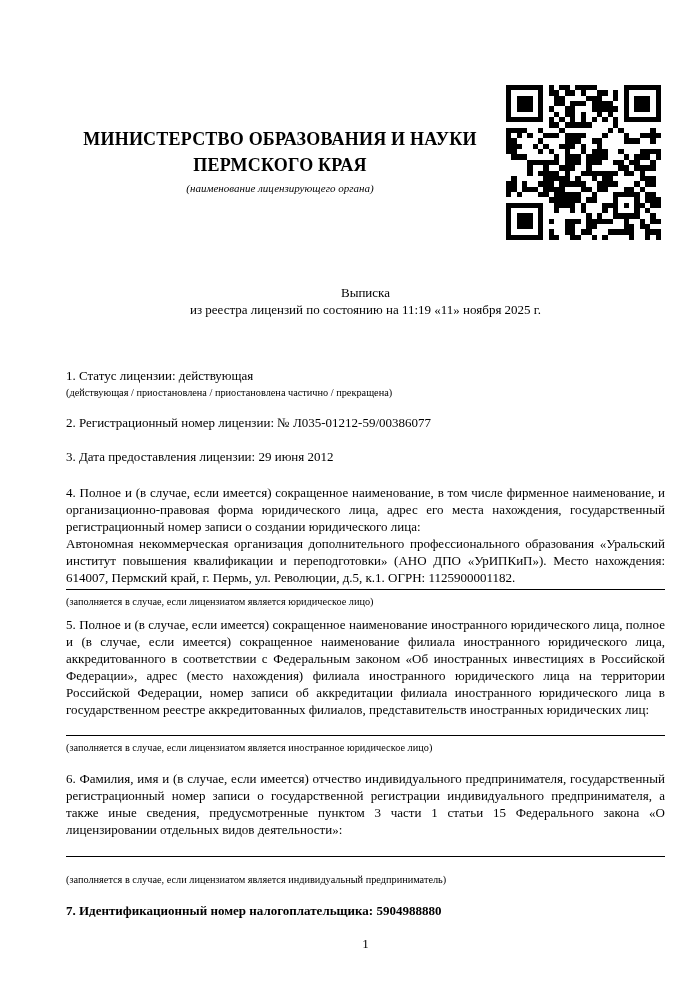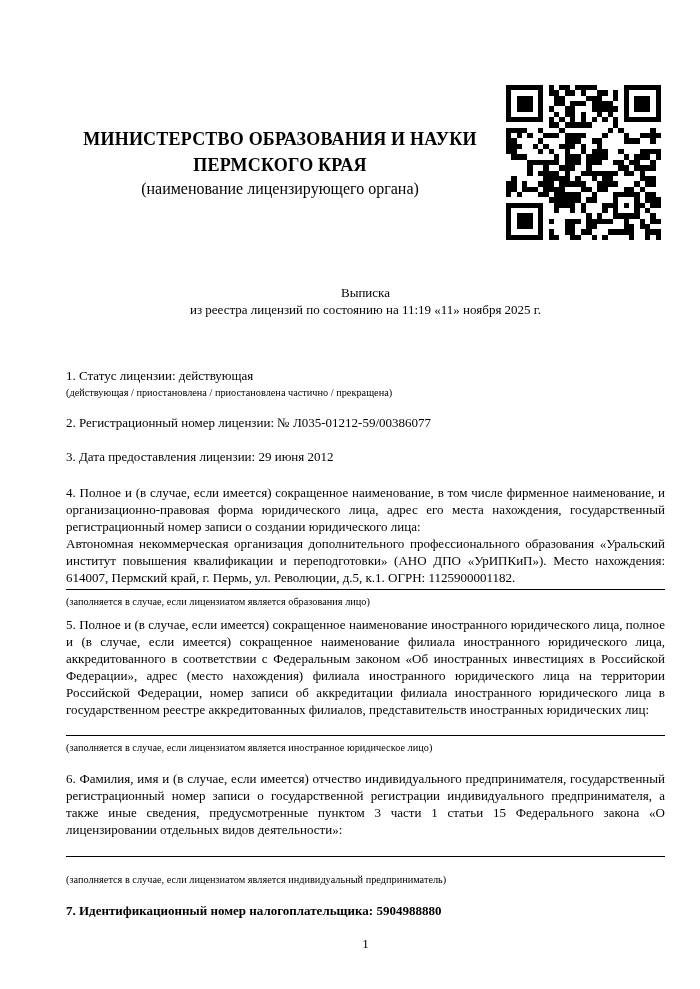--- a/index.html
+++ b/index.html
@@ -19,23 +19,24 @@
     width: 432px;
     text-align: center;
   }
   .org-name {
     font-weight: bold;
     font-size: 18px;
     line-height: 26px;
     letter-spacing: 0.2px;
   }
   .org-caption {
-    font-size: 16px;
+    font-size: 11px;
     line-height: 13px;
     margin-top: 4px;
+    font-style: italic;
   }
   .qr {
     position: absolute;
     top: 85px;
     left: 506px;
     width: 155px;
     height: 155px;
   }
   .doc-title {
     position: absolute;
@@ -534,21 +535,21 @@
     <div class="single">1. Статус лицензии: действующая</div>
     <div class="cap m-cap1">(действующая / приостановлена / приостановлена частично / прекращена)</div>
 
     <div class="single m-item2">2. Регистрационный номер лицензии: № Л035-01212-59/00386077</div>
 
     <div class="single m-item3">3. Дата предоставления лицензии: 29 июня 2012</div>
 
     <div class="para m-item4">4. Полное и (в случае, если имеется) сокращенное наименование, в том числе фирменное наименование, и организационно-правовая форма юридического лица, адрес его места нахождения, государственный регистрационный номер записи о создании юридического лица:</div>
     <div class="para">Автономная некоммерческая организация дополнительного профессионального образования «Уральский институт повышения квалификации и переподготовки» (АНО ДПО «УрИПКиП»). Место нахождения: 614007, Пермский край, г. Пермь, ул. Революции, д.5, к.1. ОГРН: 1125900001182.</div>
     <div class="rule m-rule4"></div>
-    <div class="cap m-cap4">(заполняется в случае, если лицензиатом является образования лицо)</div>
+    <div class="cap m-cap4">(заполняется в случае, если лицензиатом является юридическое лицо)</div>
 
     <div class="para m-item5">5. Полное и (в случае, если имеется) сокращенное наименование иностранного юридического лица, полное и (в случае, если имеется) сокращенное наименование филиала иностранного юридического лица, аккредитованного в соответствии с Федеральным законом «Об иностранных инвестициях в Российской Федерации», адрес (место нахождения) филиала иностранного юридического лица на территории Российской Федерации, номер записи об аккредитации филиала иностранного юридического лица в государственном реестре аккредитованных филиалов, представительств иностранных юридических лиц:</div>
     <div class="rule m-rule5"></div>
     <div class="cap m-cap5">(заполняется в случае, если лицензиатом является иностранное юридическое лицо)</div>
 
     <div class="para m-item6">6. Фамилия, имя и (в случае, если имеется) отчество индивидуального предпринимателя, государственный регистрационный номер записи о государственной регистрации индивидуального предпринимателя, а также иные сведения, предусмотренные пунктом 3 части 1 статьи 15 Федерального закона «О лицензировании отдельных видов деятельности»:</div>
     <div class="rule m-rule6"></div>
     <div class="cap m-cap6">(заполняется в случае, если лицензиатом является индивидуальный предприниматель)</div>
 
     <div class="single m-item7">7. Идентификационный номер налогоплательщика: 5904988880</div>

